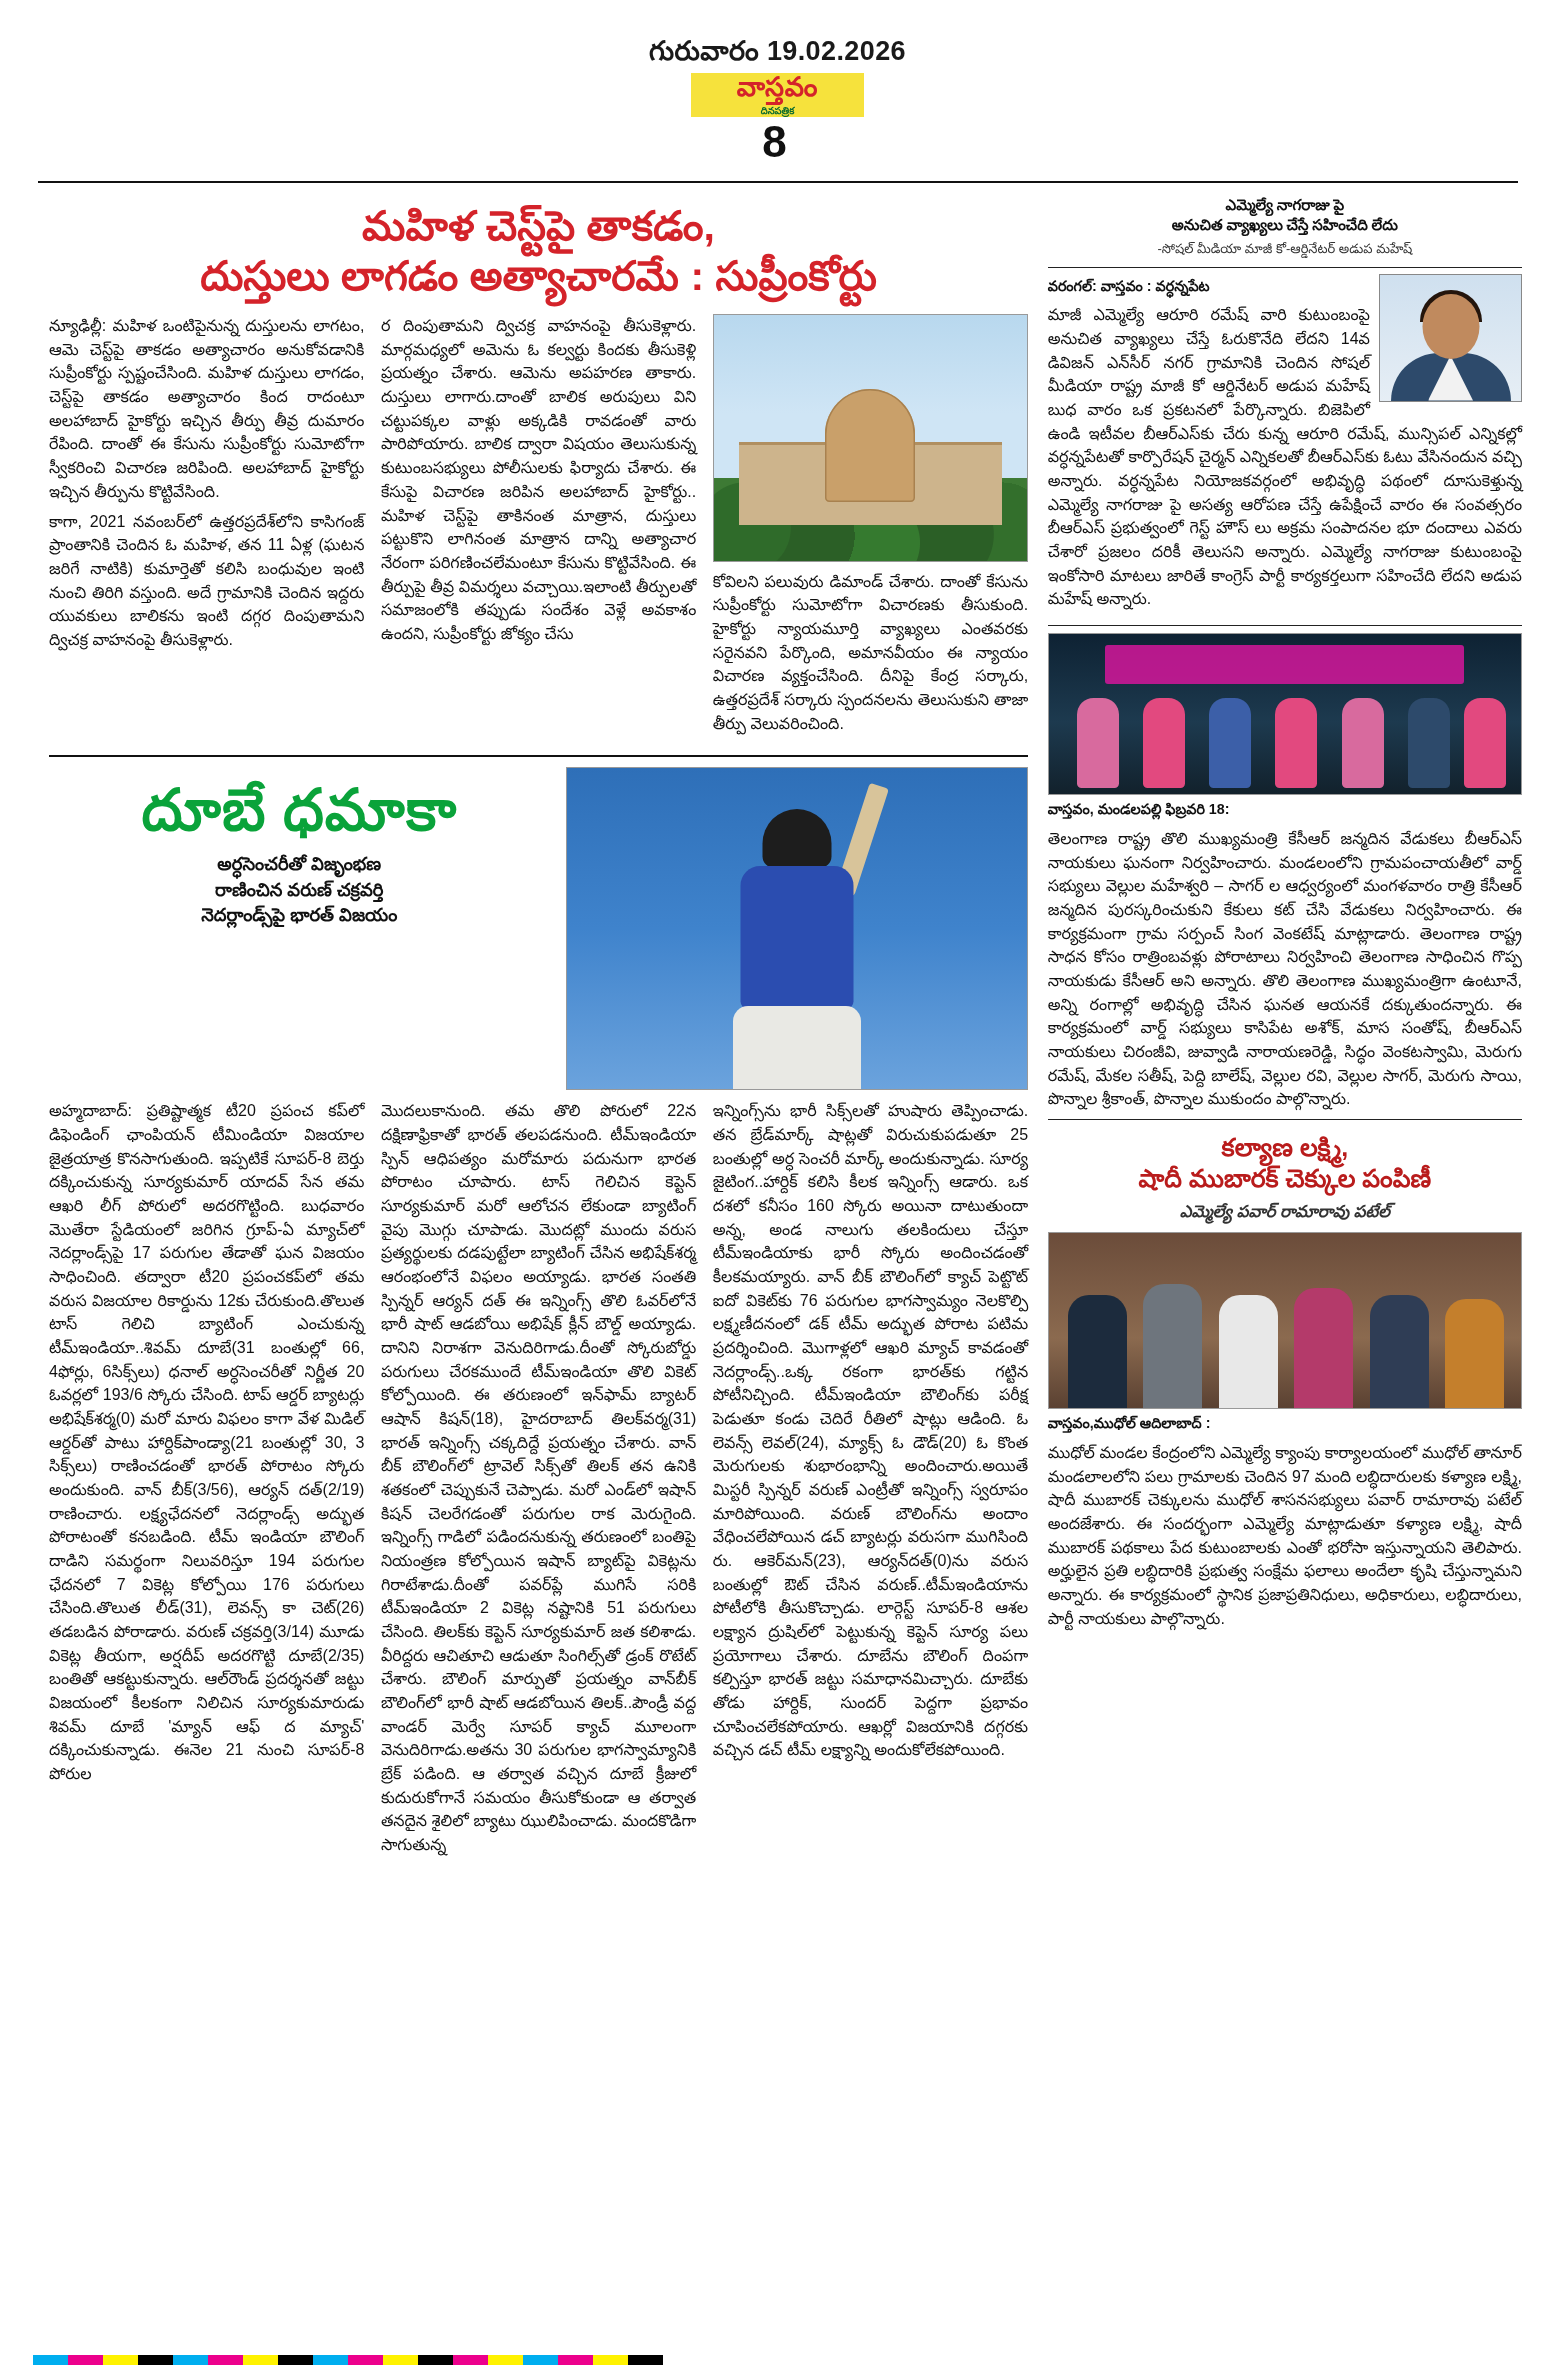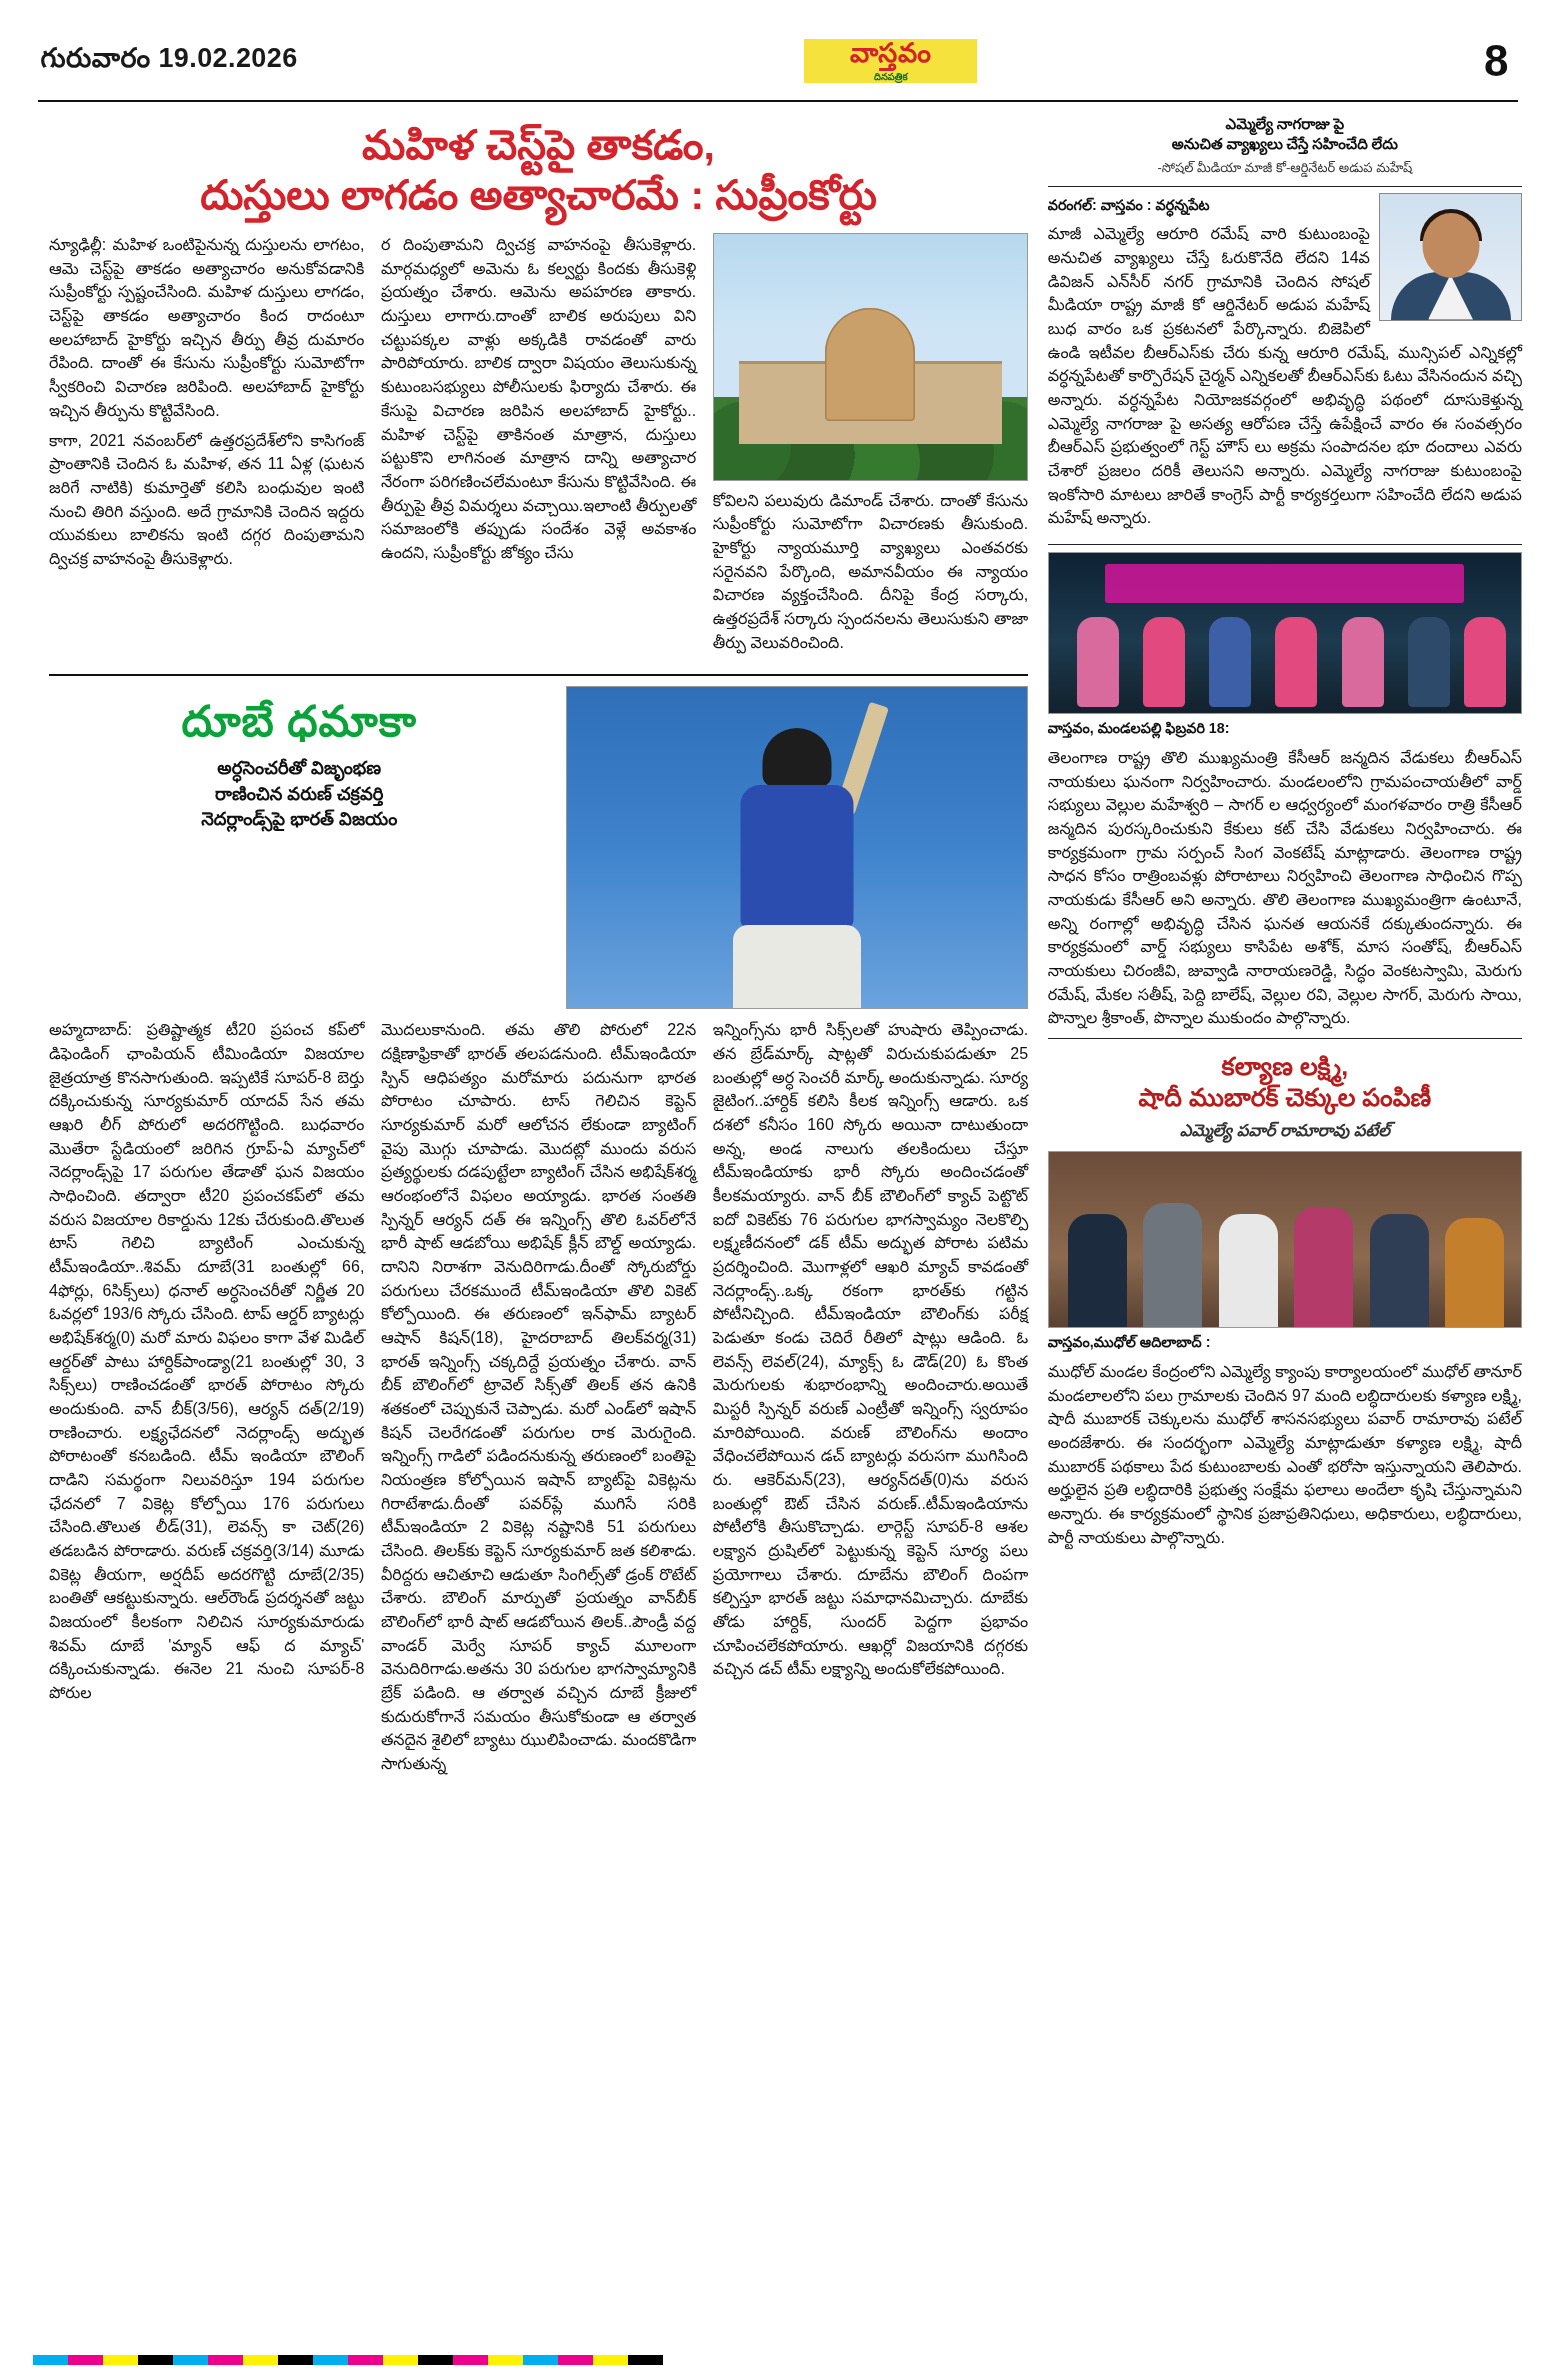--- a/index.html
+++ b/index.html
@@ -17,20 +17,21 @@
     padding: 25.6px 33px 0 33px;
     background: #fff;
   }
 
   
   .masthead {
     display: flex;
     align-items: center;
     justify-content: space-between;
     padding: 10.5px 7.5px 13.5px 7.5px;
+    flex-direction: column;
   }
   .masthead-date {
     font-size: 27px;
     font-weight: bold;
     color: #1a1a1a;
     letter-spacing: 0.4px;
   }
   .logo-box {
     width: 173px;
     height: 44px;
@@ -225,21 +226,21 @@
     background: linear-gradient(#6b4c3a, #8b6a4f 60%, #5a4132);
     position: relative; overflow: hidden;
   }
   .photo-meet .fig {
     position: absolute; bottom: 0; width: 59px; height: 113px;
     border-radius: 21px 21px 0 0;
   }
 
   
   .sports-title {
-    font-size: 43px;
+    font-size: 58px;
     font-weight: bold;
     color: #0aa33a;
     text-align: center;
     line-height: 1;
     margin: 13.5px 0 4.5px 0;
     letter-spacing: 0.8px;
   }
   .sports-kicker {
     font-size: 18px;
     font-weight: bold;

